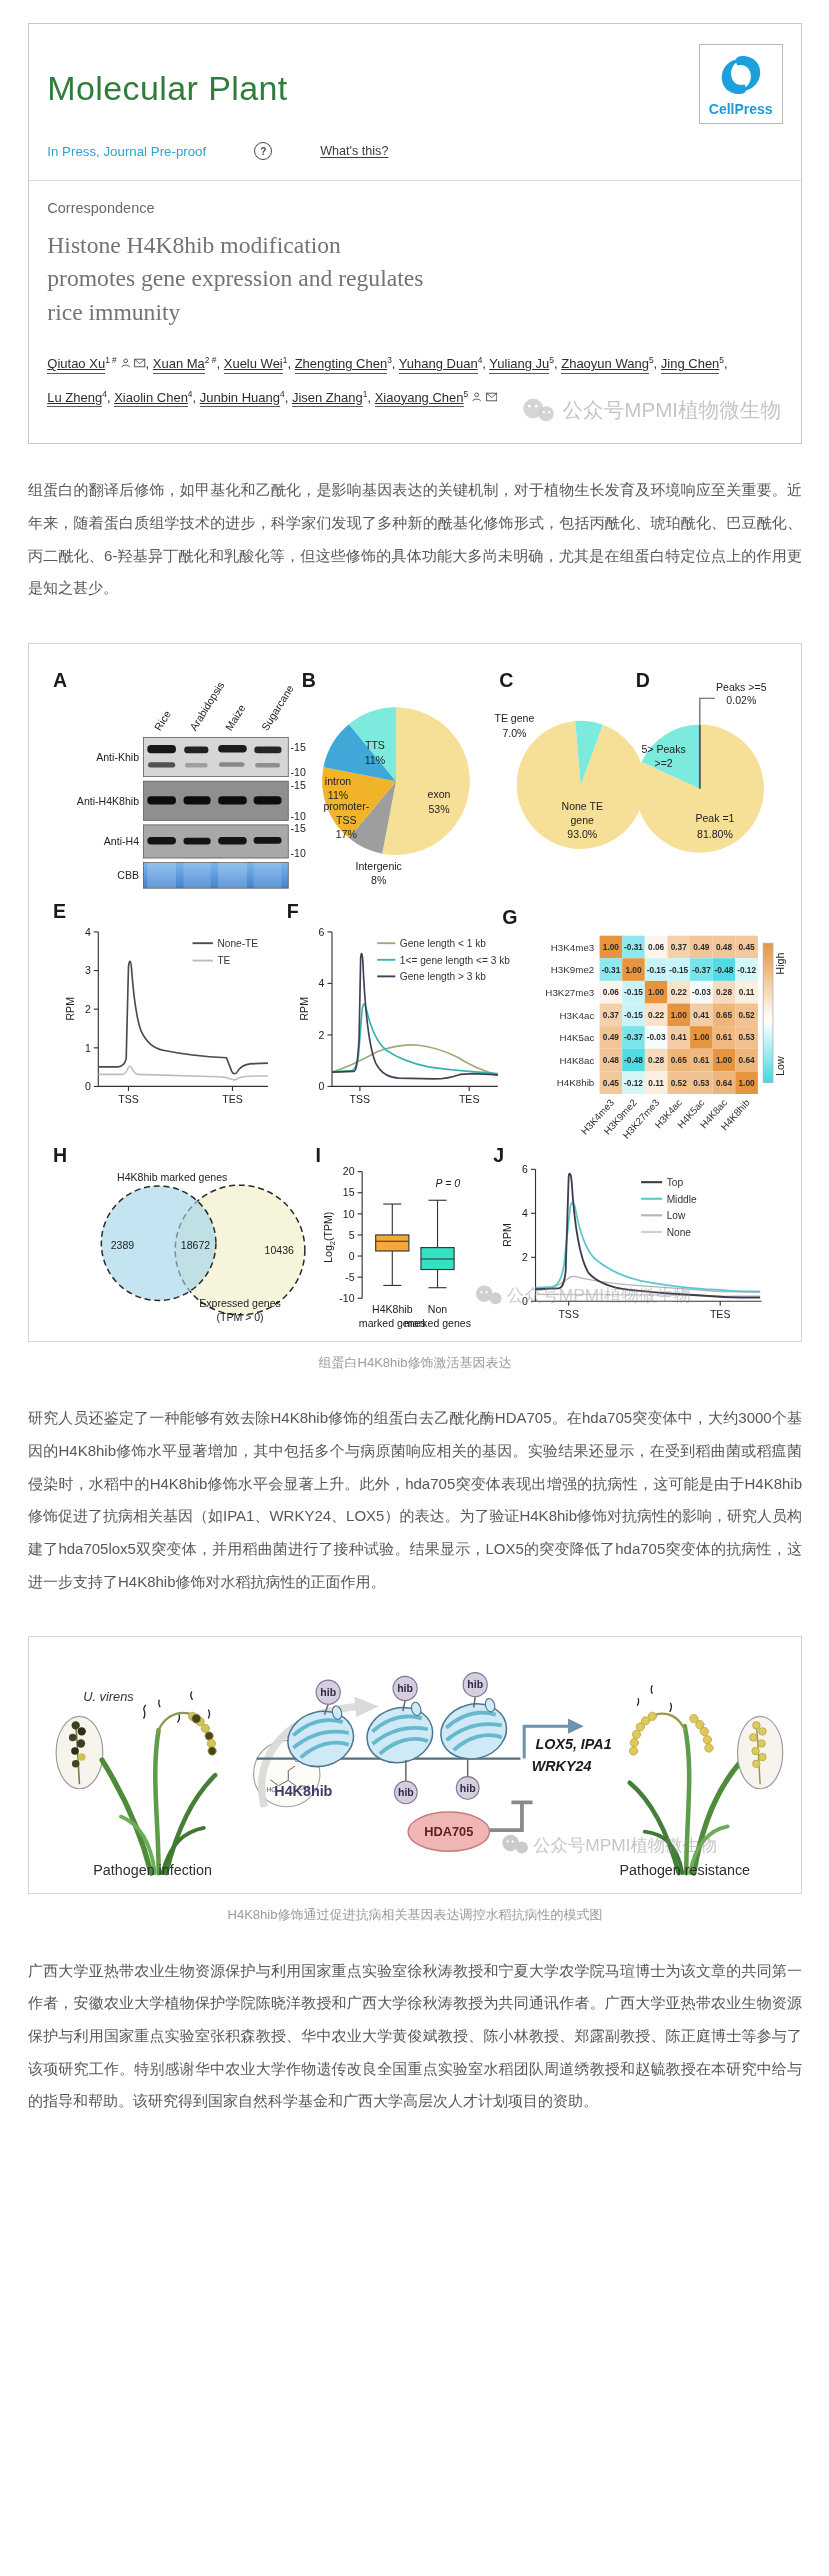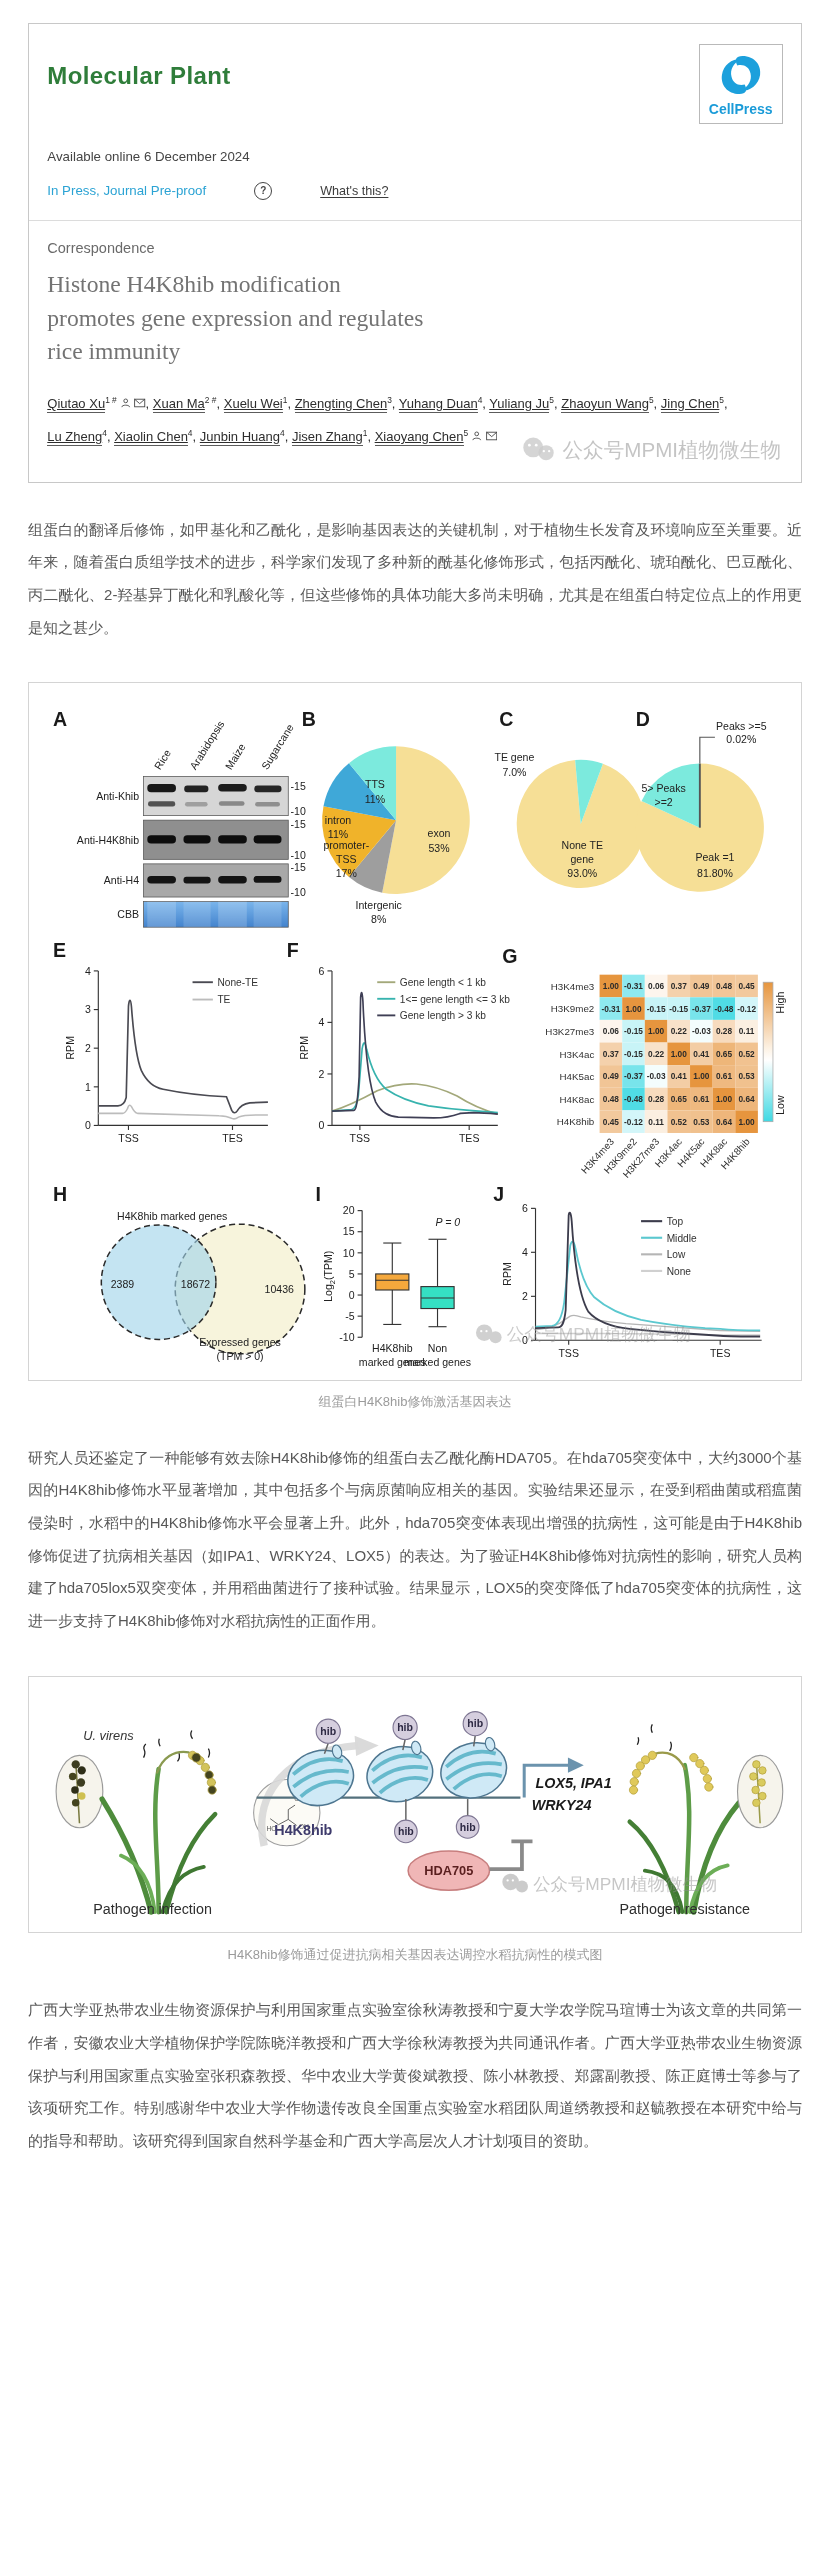--- a/index.html
+++ b/index.html
@@ -1,20 +1,20 @@
 <!DOCTYPE html>
 <html style="font-size:12.2px"><head>
 <meta charset="utf-8">
 <style>
   html,body{margin:0;padding:0;background:#fff;}
   body{width:830px;font-family:"Liberation Sans",sans-serif;color:#585858;}
   .page{padding:23px 28px 42px;}
   .card{border:0.8px solid #c8c8c8;padding:20px 18.3px 29px;position:relative;background:#fff;}
   .card-top{display:flex;justify-content:space-between;align-items:flex-start;}
-  .jname{font-size:24px;font-weight:bold;color:#2f7d3a;letter-spacing:0.4px;margin-top:18px;}
+  .jname{font-size:34px;font-weight:normal;color:#2f7d3a;letter-spacing:0.4px;margin-top:25px;}
   .logo-box{border:0.8px solid #b9b9b9;width:76px;text-align:center;padding:7.6px 3px 6.1px;flex:none;background:#fff;}
   .logo-text{color:#1a9bd8;font-weight:bold;font-size:14px;margin-top:1.5px;}
   .avail{margin-top:24.4px;font-size:13.3px;color:#454545;}
   .press-row{margin-top:18.3px;display:flex;align-items:center;gap:28px;}
   .inpress{color:#2ba3d4;font-size:13.3px;text-decoration:none;cursor:pointer;}
   .qcircle{width:16px;height:16px;border:1.2px solid #454545;border-radius:50%;display:flex;align-items:center;justify-content:center;font-size:10px;color:#454545;font-weight:bold;margin-left:20px;cursor:pointer;flex:none;}
   .whats{color:#3c3c3c;font-size:12.6px;text-decoration:underline;text-underline-offset:2.3px;margin-left:20px;cursor:pointer;}
   .divider{border:none;border-top:0.8px solid #dcdcdc;margin:20px -18.3px 0;}
   .section-label{margin-top:19px;font-size:14.5px;color:#6a6a6a;}
   .title{font-family:"Liberation Serif",serif;font-weight:500;font-size:23.6px;line-height:1.42;color:#737373;max-width:385px;margin:12.2px 0 0;}
@@ -50,21 +50,20 @@
       <div class="jname">Molecular Plant</div>
       <div class="logo-box">
         <svg class="logo-swirl" width="44" height="44" viewBox="-30 -30 60 60">
           <path fill="#1ca0dc" d="M2,-26 C19,-26 28,-13 26,0 C24,13 13,22 0,22 C11,15 15,7 13,-2 C11,-11 4,-15 -5,-13 C-9,-21 -7,-26 2,-26 Z"></path>
           <path fill="#1ca0dc" d="M-2,26 C-19,26 -28,13 -26,0 C-24,-13 -13,-22 0,-22 C-11,-15 -15,-7 -13,2 C-11,11 -4,15 5,13 C9,21 7,26 -2,26 Z"></path>
         </svg>
         <div class="logo-text">CellPress</div>
       </div>
     </div>
 
-    <div class="avail">Available online 6 December 2024</div>
 
     <div class="press-row">
       <a class="inpress">In Press, Journal Pre-proof</a>
       <span class="qcircle">
           <span>?</span>
         </span>
       <a class="whats">What's this?</a>
     </div>
 
     <hr class="divider">
@@ -92,21 +91,21 @@
         <circle cx="33" cy="22" r="10" fill="#999" opacity=".8"></circle>
         <circle cx="11" cy="12" r="1.8" fill="#fff"></circle>
           <circle cx="20" cy="12" r="1.8" fill="#fff"></circle>
         <circle cx="30" cy="20" r="1.5" fill="#fff"></circle>
           <circle cx="37" cy="20" r="1.5" fill="#fff"></circle>
       </svg>
       <span>公众号MPMI植物微生物</span>
     </div>
   </div>
 
-  <p class="para">组蛋白的翻译后修饰，如甲基化和乙酰化，是影响基因表达的关键机制，对于植物生长发育及环境响应至关重要。近年来，随着蛋白质组学技术的进步，科学家们发现了多种新的酰基化修饰形式，包括丙酰化、琥珀酰化、巴豆酰化、丙二酰化、2-羟基异丁酰化和乳酸化等，但这些修饰的具体功能大多尚未明确，尤其是在组蛋白特定位点上的作用更是知之甚少。</p>
+  <p class="para">组蛋白的翻译后修饰，如甲基化和乙酰化，是影响基因表达的关键机制，对于植物生长发育及环境响应至关重要。近年来，随着蛋白质组学技术的进步，科学家们发现了多种新的酰基化修饰形式，包括丙酰化、琥珀酰化、巴豆酰化、丙二酰化、6-羟基异丁酰化和乳酸化等，但这些修饰的具体功能大多尚未明确，尤其是在组蛋白特定位点上的作用更是知之甚少。</p>
 
   <div class="figbox">
     <svg viewBox="0 0 1000 900">
       <defs>
         <linearGradient id="cbbGrad" x1="0" y1="0" x2="0" y2="1">
           <stop offset="0" stop-color="#7ab5ec"></stop>
             <stop offset="1" stop-color="#4383cd"></stop>
         </linearGradient>
         <linearGradient id="hmBar" x1="0" y1="0" x2="0" y2="1">
           <stop offset="0" stop-color="#e6953e"></stop>

